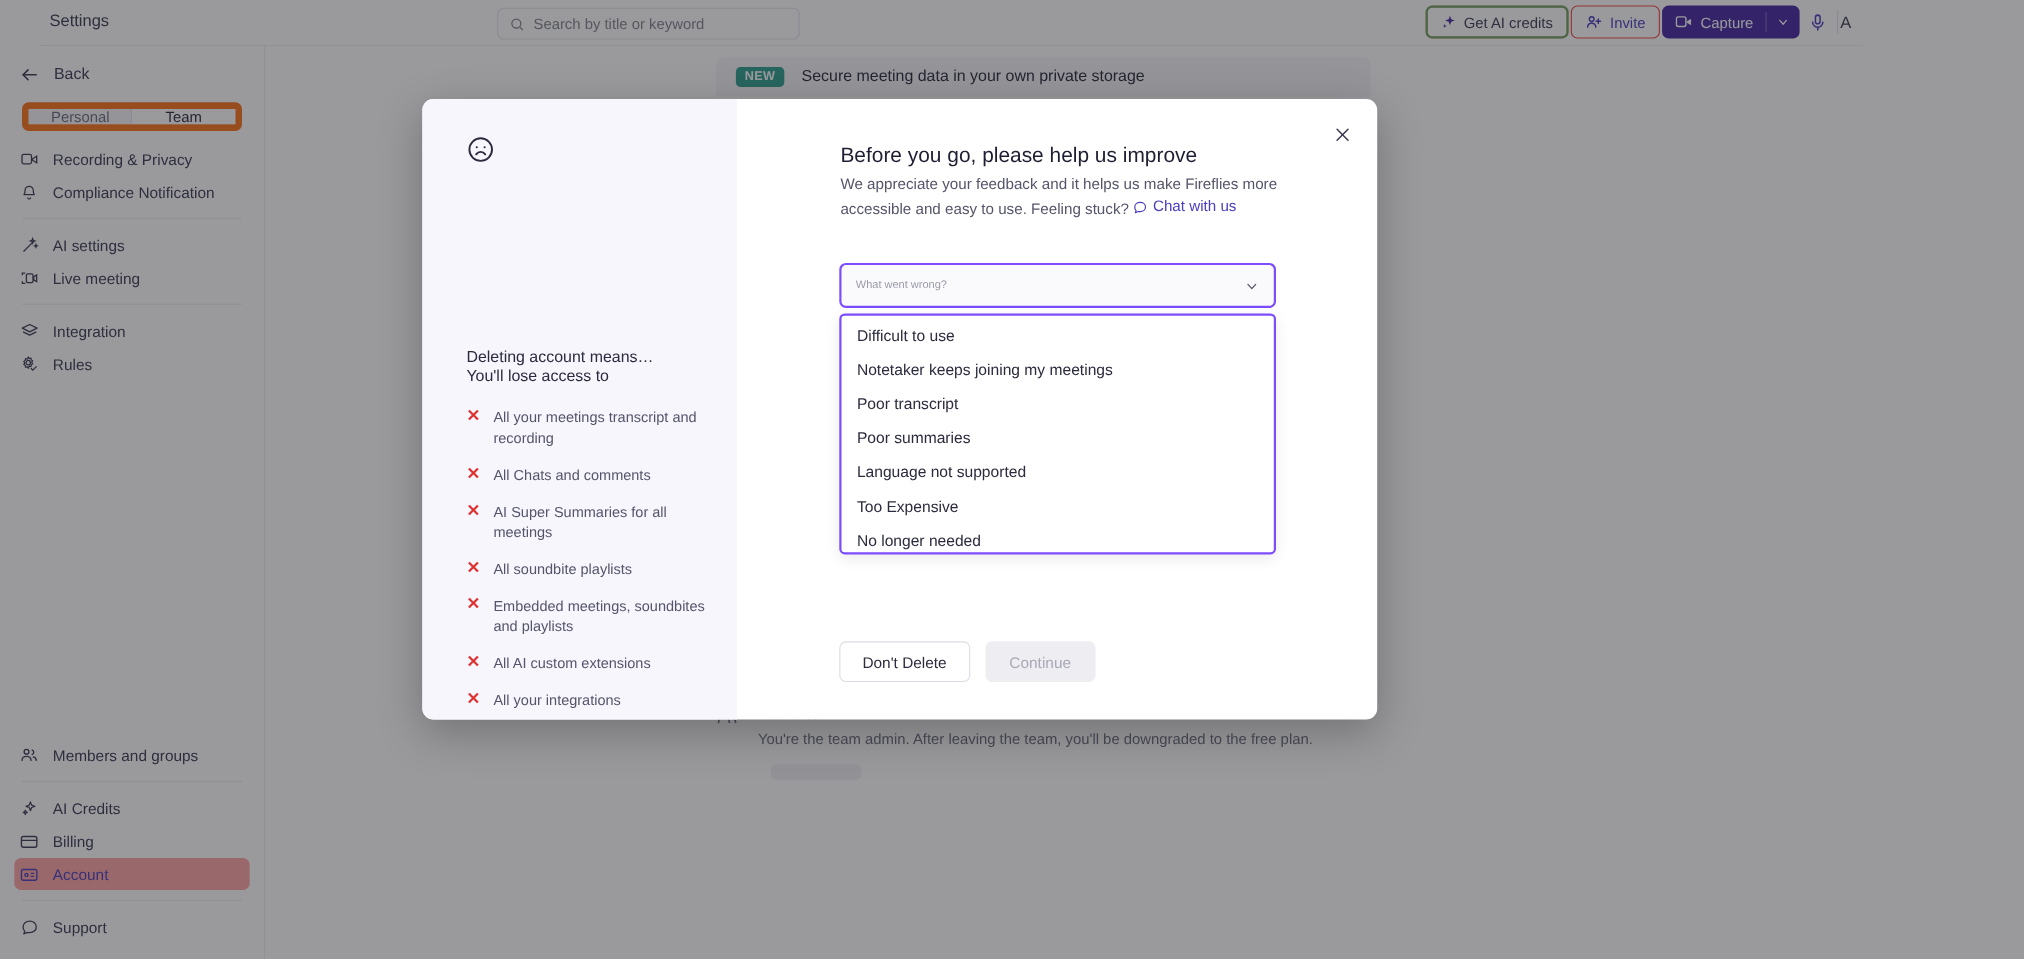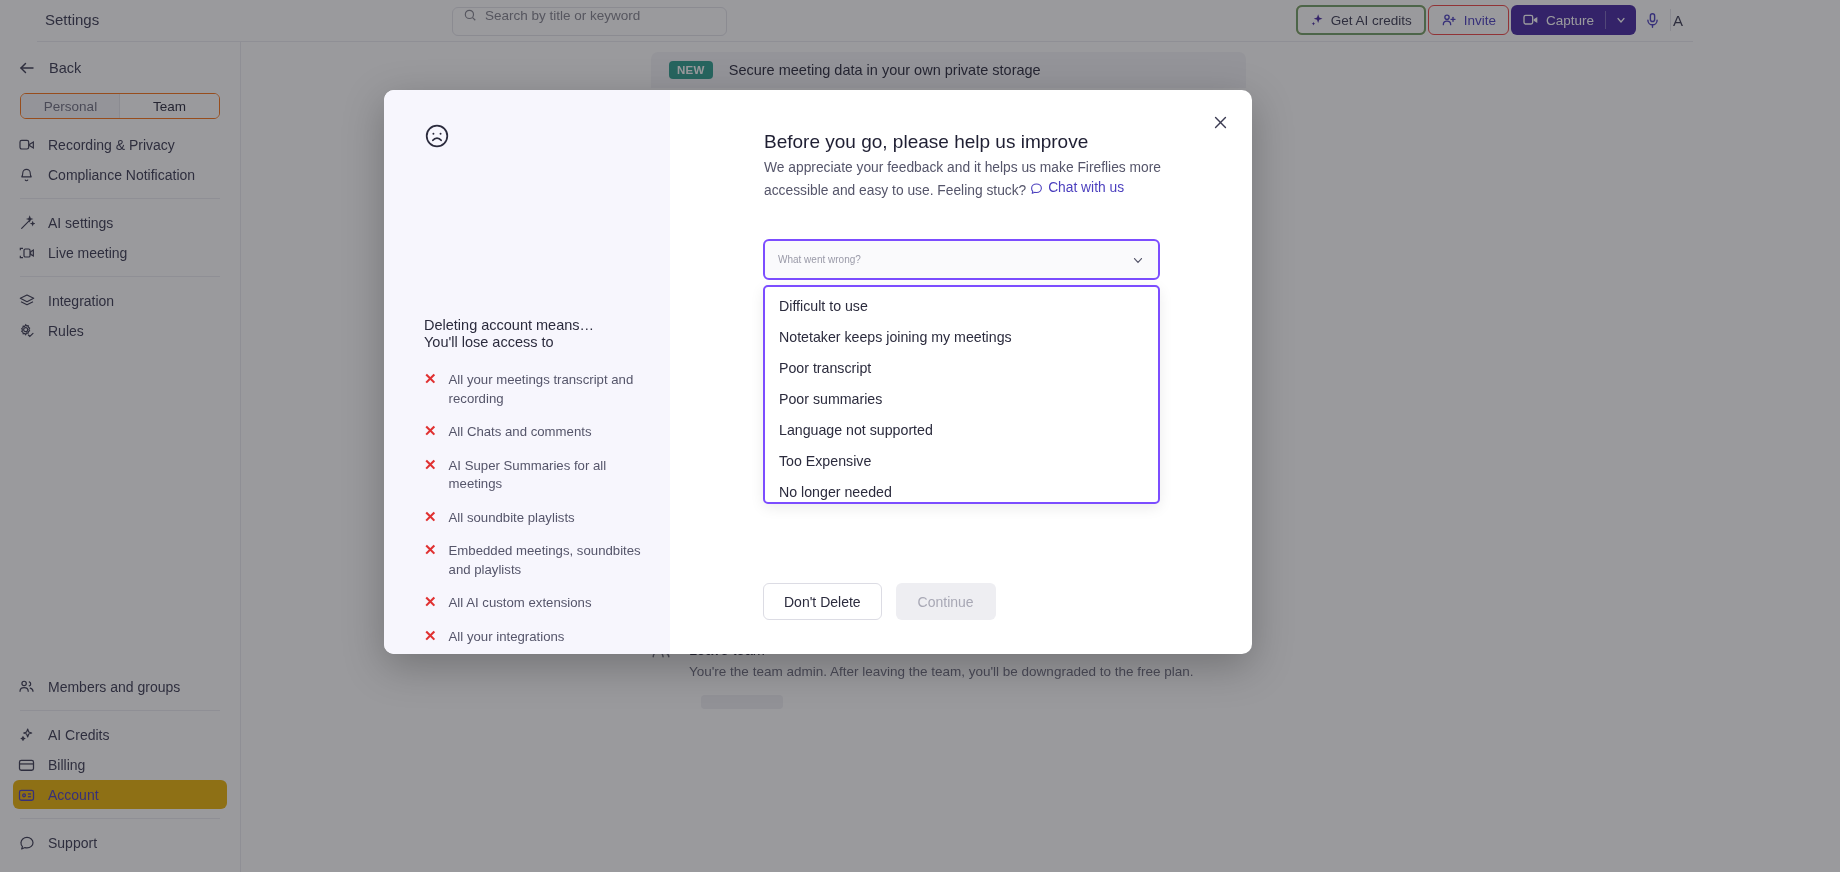--- a/index.html
+++ b/index.html
@@ -24,21 +24,21 @@
   }
   .topbar-title {
     position: absolute; left: 8px; top: 11px;
     font-size: 15px; color: #3b3b52; font-weight: 400;
   }
   .search-box {
     position: absolute; left: 415px; top: 7px;
     width: 275px; height: 29px;
     border: 1px solid #e3e3ea; border-radius: 6px;
     background: #fff;
-    display: flex; gap: 8px; padding: 0 10px;
+    display: flex; align-items: center; gap: 8px; padding: 0 10px;
   }
   .search-placeholder { font-size: 13.5px; color: #84848f; }
   .topbar-right {
     position: absolute; right: 8px; top: 5px;
     display: flex; align-items: center; gap: 2px;
   }
   .btn-credits {
     height: 30px; display: flex; align-items: center; gap: 6px;
     padding: 0 12px; border-radius: 6px;
     border: 2px solid #c9a227;
@@ -70,34 +70,34 @@
 
   
   .sidebar {
     position: absolute; left: 0; top: 42px; width: 241px; height: 830px;
     background: #ffffff; border-right: 1px solid #ececf1;
     padding-top: 8px;
   }
   .side-back { display: flex; align-items: center; gap: 13px; padding: 9px 0 9px 18px; font-size: 14.5px; color: #3b3b52; }
   .seg {
     margin: 7px 20px 0 20px; height: 26px;
-    border: 1px solid #f97316; border-radius: 6px;
+    border: 6px solid #f97316; border-radius: 6px;
     display: flex; overflow: hidden;
   }
   .seg-item { flex: 1; display: flex; align-items: center; justify-content: center; font-size: 13.5px; color: #6e6e80; }
   .seg-item.active { background: #ffffff; color: #2b2b3d; box-shadow: -1px 0 0 #e3e3ea; }
   .seg-item.inactive { background: #f5f5f8; }
   .side-group { padding-top: 10px; }
   .side-item {
     display: flex; align-items: center; gap: 13px;
     height: 29px; margin: 1px 13px; padding-left: 5px;
     border-radius: 6px;
     font-size: 14px; color: #3b3b52;
   }
-  .side-item.active { background: #eab308; color: #4b3fbe; }
+  .side-item.active { background: #fca5a5; color: #4b3fbe; }
   .side-item .ico { width: 17px; height: 17px; display: flex; align-items: center; justify-content: center; flex: 0 0 17px; }
   .side-sep { height: 1px; background: #ececf1; margin: 9px 20px; }
   .side-bottom { position: absolute; bottom: 0; left: 0; width: 100%; padding-bottom: 14px; }
 
   
   .main-bg { position: absolute; left: 241px; top: 42px; right: 0; bottom: 0; background: #ffffff; }
   .banner {
     position: absolute; left: 410px; top: 10px; width: 595px; height: 36px;
     background: #f5f5f8; border-radius: 7px 7px 0 0;
     display: flex; align-items: center; gap: 16px; padding-left: 18px;

